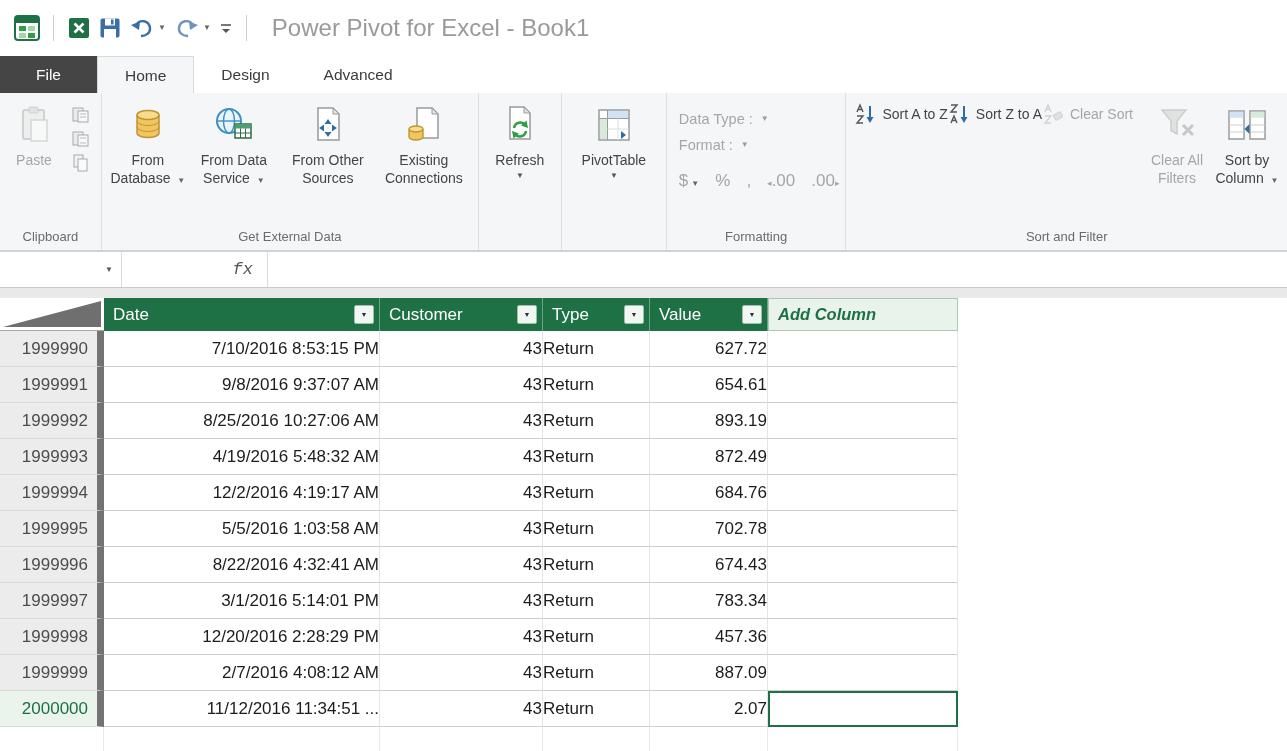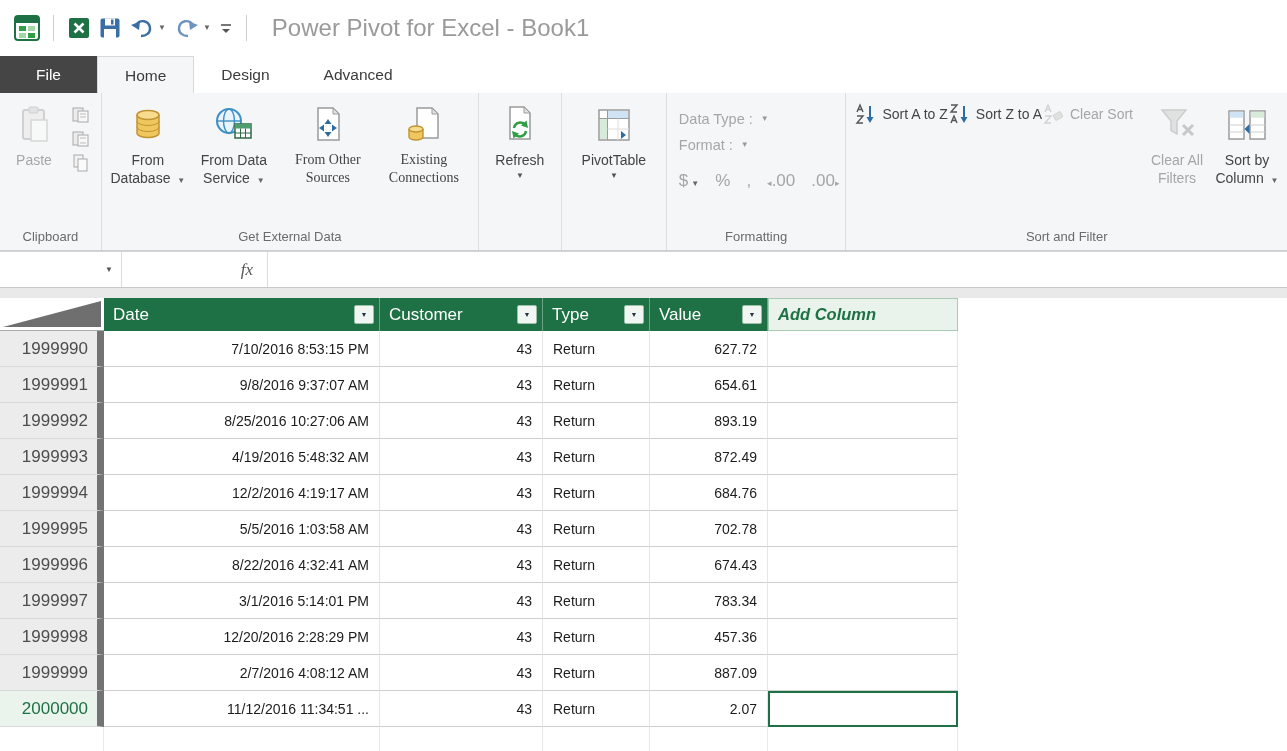--- a/index.html
+++ b/index.html
@@ -29,21 +29,21 @@
   .rgroup-label{ text-align:center; font-size:13px; color:#6b6b6b; padding:2px 0 6px; }
   .g-clipboard{ width:131px; } .g-external{ width:423px; } .g-refresh{ width:88px; }
   .g-pivot{ width:111px; } .g-format{ width:220px;gap:32px; } .g-sort{ flex:1; }
 
   .bigbtn{ display:flex; flex-direction:column; align-items:center; padding-top:2px; cursor:default; }
   .bigbtn .iconbox{ height:44px; display:flex; align-items:center; justify-content:center; }
   .bigbtn .lbl{ font-size:14px; color:#444; text-align:center; line-height:1.3; margin-top:4px; }
   .disabled .lbl, .disabled{ color:var(--disabled); }
   .disabled svg{ opacity:.55; filter:grayscale(1); }
   .w56{ width:56px; } .w70{ width:70px; } .w68{ width:72px; } .w78{ width:80px; }
-  .w90{ width:92px; } .w94{ width:96px;font-family:Liberation Serif, serif; } .w66{ width:68px; }
+  .w90{ width:92px; } .w94{ width:96px; } .w66{ width:68px; }
   .dd-below{ font-size:8px; color:#555; margin-top:2px; }
 
   .smallcol{ display:flex; flex-direction:column; margin-left:10px; margin-top:2px; }
   .smallicon{ height:24px; display:flex; align-items:center; }
 
   .fmt{ flex-direction:column; padding-left:12px; }
   .fmt-row{ font-size:14.5px; color:var(--disabled); margin-top:10px; display:flex; align-items:center; }
   .fmt-row .dd{ color:#9a9a9a; margin-left:8px; }
   .fmt-icons{ margin-top:18px; display:flex; align-items:center; gap:16px; font-size:17px;
               color:var(--disabled); }
@@ -57,21 +57,21 @@
   .sf-item.disabled{ color:var(--disabled); }
 
   
   .formulabar{ height:37px; background:#fff; border-top:1px solid #d4d4d4;
                border-bottom:1px solid #c9c9c9; display:flex; align-items:stretch; }
   .namebox{ width:122px; border-right:1px solid #dcdcdc; display:flex; align-items:center;
             justify-content:flex-end; padding-right:8px; }
   .namebox .dd{ font-size:8px; color:#555; }
   .fxzone{ width:146px; border-right:1px solid #dcdcdc; display:flex; align-items:center;
            justify-content:flex-end; padding-right:14px; }
-  .fxglyph{ font-family:Liberation Serif, serif; font-style:italic; font-size:17px; color:#555; }
+  .fxglyph{ font-family:Liberation Mono, monospace; font-style:italic; font-size:17px; color:#555; }
   .formula-input{ flex:1; }
   .gridgap{ height:10px; background:#e9e9e9; }
 
   
   .grid{ background:#fff; }
   .grid-header{ display:flex; height:33px; }
   .corner{ width:104px; position:relative; background:#fff; border-bottom:1px solid #a8a8a8; }
   .col-header{ background:var(--green); color:#fff; display:flex; align-items:center;
                padding:0 5px 0 9px; font-size:17px; border-right:1px solid rgba(255,255,255,.35); }
   .filterbtn{ margin-left:auto; width:20px; height:19px; background:#f1f6f2;
@@ -80,21 +80,21 @@
   .filterbtn .fb-arrow{ font-size:7px; color:#234; line-height:1; }
   .addheader{ width:190px; background:var(--addbg,#E9F3EB); border:1px solid #A6CBB2;
               color:var(--green); font-style:italic; font-weight:bold; font-size:16.5px;
               display:flex; align-items:center; padding:0 9px; }
   .headfiller{ flex:1; background:#fff; }
 
   .grid-row{ display:flex; height:36px; }
   .rownum{ width:104px; background:#ececec; color:#4d4d4d; font-size:17px;
            display:flex; align-items:center; justify-content:flex-end; padding-right:9px;
            border-bottom:1px solid #d9d9d9; border-right:7px solid #737373; }
-  .cell{ display:flex; align-items:center; padding:0 10px; font-size:14px; color:#1c1c1c;
+  .cell{ display:flex; align-items:center; padding:0 0; font-size:17px; color:#1c1c1c;
          border-bottom:1px solid #cfcfcf; border-right:1px solid #e5e5e5; background:#fff; }
   .w-date{ width:276px; } .w-customer{ width:163px; } .w-type{ width:107px; } .w-value{ width:118px; }
   .cell.w-date,.cell.w-customer,.cell.w-value{ justify-content:flex-end; }
   .cell.w-type{ justify-content:flex-start; }
   .addcell{ width:190px; border-bottom:1px solid #cfcfcf; border-right:1px solid #e5e5e5;
             background:#fff; }
   .rowfiller{ flex:1; background:#fff; }
   .grid-row.selected .rownum{ color:var(--green); background:#eaf3ec; }
   .grid-row.selected .addcell{ border:2px solid var(--green); }
 

